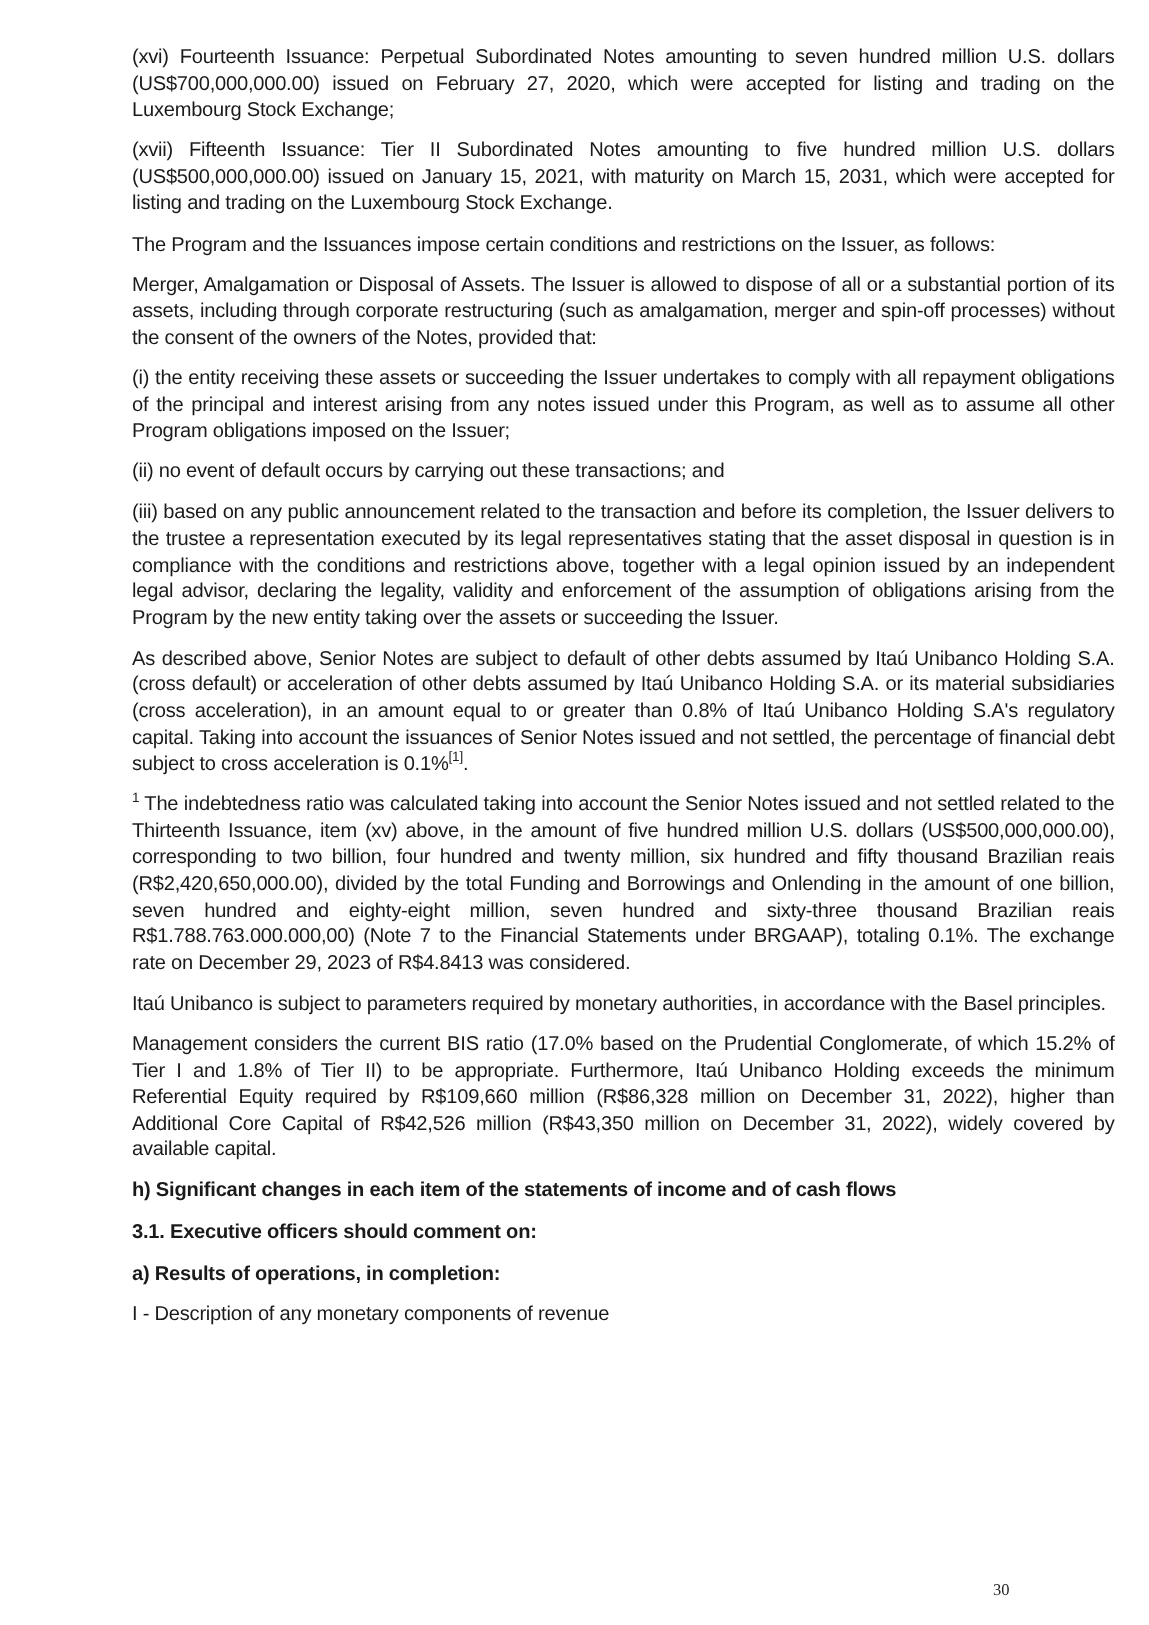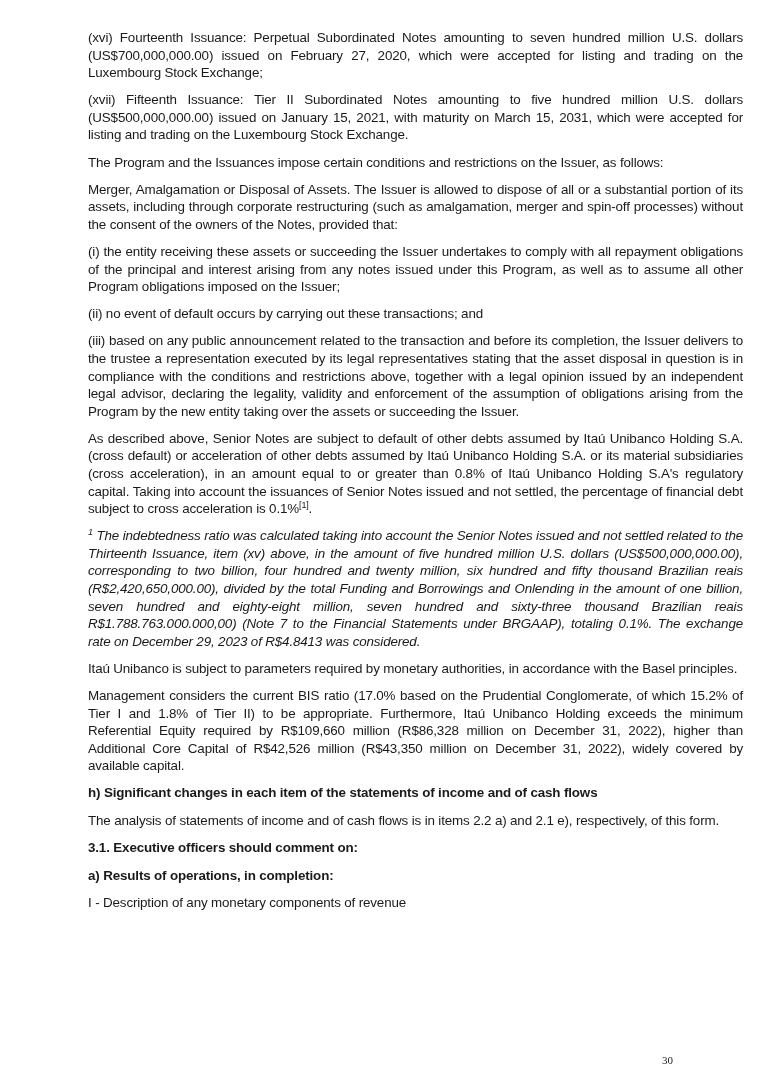--- a/index.html
+++ b/index.html
@@ -29,21 +29,20 @@
       text-align: justify;
       letter-spacing: -0.15px;
     }
     p.heading {
       font-weight: bold;
       text-align: left;
       margin-bottom: 10px;
     }
     p.footnote {
       margin-bottom: 9.5px;
-      font-style: italic;
     }
     sup {
       font-size: 9px;
       line-height: 0;
       vertical-align: super;
     }
     .page-number {
       position: absolute;
       left: 662px;
       top: 1054px;
@@ -61,19 +60,18 @@
   <p>The Program and the Issuances impose certain conditions and restrictions on the Issuer, as follows:</p>
   <p>Merger, Amalgamation or Disposal of Assets. The Issuer is allowed to dispose of all or a substantial portion of its assets, including through corporate restructuring (such as amalgamation, merger and spin-off processes) without the consent of the owners of the Notes, provided that:</p>
   <p>(i) the entity receiving these assets or succeeding the Issuer undertakes to comply with all repayment obligations of the principal and interest arising from any notes issued under this Program, as well as to assume all other Program obligations imposed on the Issuer;</p>
   <p>(ii) no event of default occurs by carrying out these transactions; and</p>
   <p>(iii) based on any public announcement related to the transaction and before its completion, the Issuer delivers to the trustee a representation executed by its legal representatives stating that the asset disposal in question is in compliance with the conditions and restrictions above, together with a legal opinion issued by an independent legal advisor, declaring the legality, validity and enforcement of the assumption of obligations arising from the Program by the new entity taking over the assets or succeeding the Issuer.</p>
   <p><span>As described above, Senior Notes are subject to default of other debts assumed by Itaú Unibanco Holding S.A. (cross default) or acceleration of other debts assumed by Itaú Unibanco Holding S.A. or its material subsidiaries (cross acceleration), in an amount equal to or greater than 0.8% of Itaú Unibanco Holding S.A's regulatory capital.  Taking into account the issuances of Senior Notes issued and not settled, the percentage of financial debt subject to cross acceleration is 0.1%</span><sup>[1]</sup><span>.</span></p>
   <p class="footnote"><sup>1</sup><span> The indebtedness ratio was calculated taking into account the Senior Notes issued and not settled related to the Thirteenth Issuance, item (xv) above, in the amount of five hundred million U.S. dollars (US$500,000,000.00), corresponding to two billion, four hundred and twenty million, six hundred and fifty thousand Brazilian reais (R$2,420,650,000.00), divided by the total Funding and Borrowings and Onlending in the amount of one billion, seven hundred and eighty-eight million, seven hundred and sixty-three thousand Brazilian reais  R$1.788.763.000.000,00) (Note 7 to the Financial Statements under BRGAAP), totaling 0.1%. The exchange rate on December 29, 2023 of R$4.8413 was considered.</span></p>
   <p>Itaú Unibanco is subject to parameters required by monetary authorities, in accordance with the Basel principles.</p>
   <p>Management considers the current BIS ratio (17.0% based on the Prudential Conglomerate, of which 15.2% of Tier I and 1.8% of Tier II) to be appropriate.  Furthermore, Itaú Unibanco Holding exceeds the minimum Referential Equity required by R$109,660 million (R$86,328 million on December 31, 2022), higher than Additional Core Capital of R$42,526 million (R$43,350 million on December 31, 2022), widely covered by available capital.</p>
   <p class="heading">h) Significant changes in each item of the statements of income and of cash flows</p>
-  <p>The analysis of statements of income and of cash flows is in items 2.2 a) and 2.1 e), respectively, of this form.</p>
   <p class="heading">3.1. Executive officers should comment on:</p>
   <p class="heading">a) Results of operations, in completion:</p>
   <p>I - Description of any monetary components of revenue</p>
 </div>
 
 <div class="page-number">30</div>
 
 </body></html>

